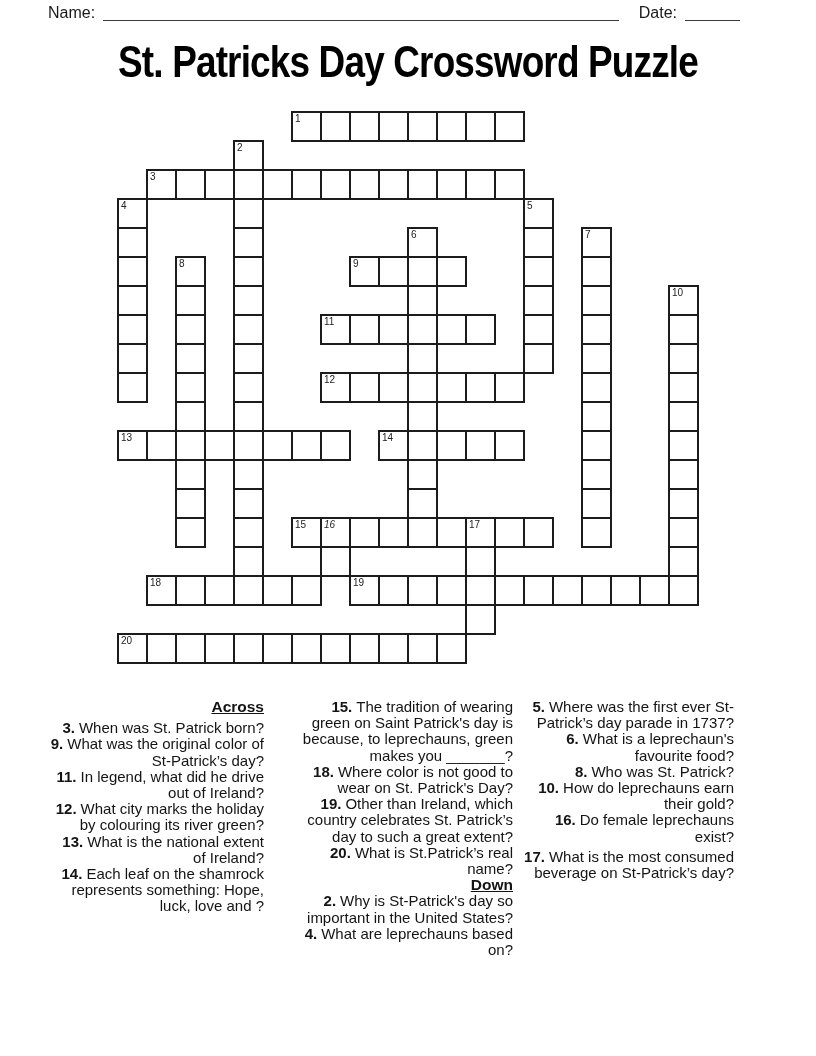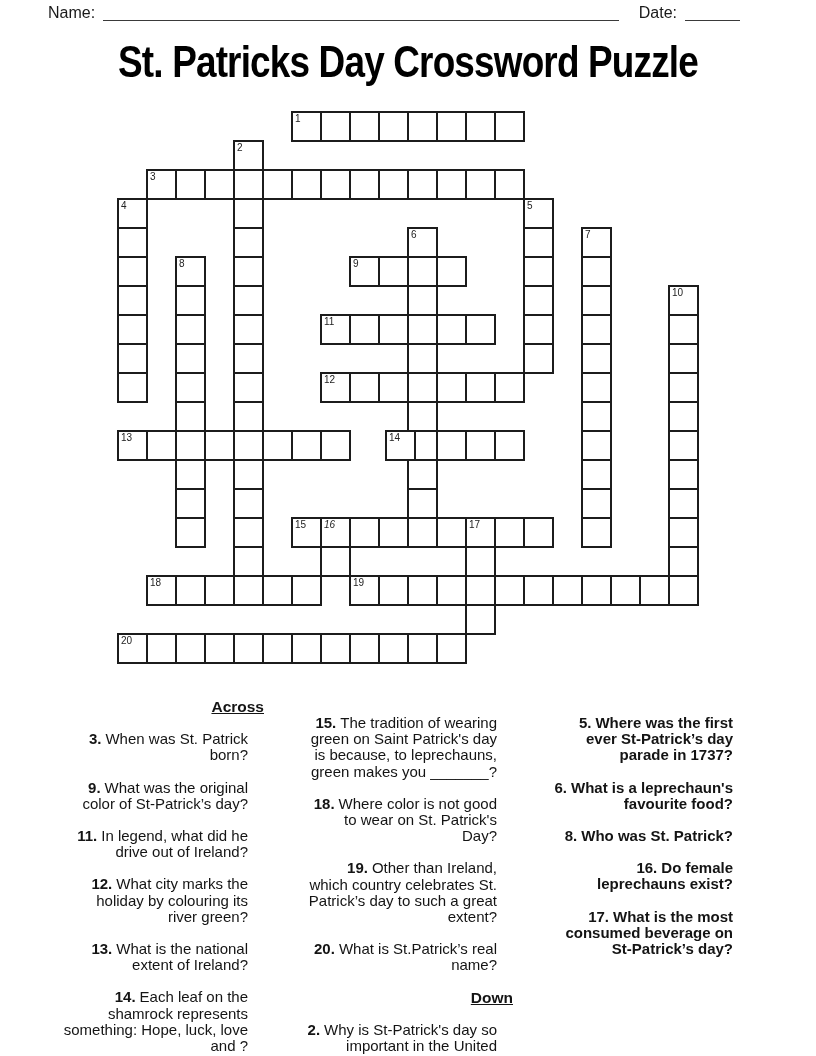--- a/index.html
+++ b/index.html
@@ -22,22 +22,22 @@
   .grid{position:absolute;left:117px;top:111px;width:582px;height:553px;}
   .cell{position:absolute;width:31px;height:31px;box-sizing:border-box;
         border:2px solid #1c1c1c;background:#fff;}
   .cellnum{position:absolute;top:0px;left:2px;font-size:10px;line-height:11px;color:#222;}
 
   
   .clues{position:absolute;left:0;top:699px;width:816px;font-size:15px;line-height:16.2px;color:#141414;}
   .ccol{position:absolute;top:0;text-align:right;}
   .ccol1{left:47px;width:217px;}
   .ccol2{left:291px;width:222px;}
-  .ccol3{left:529px;width:220px;font-weight:bold;}
-  .clue{margin:16px;}
+  .ccol3{left:514px;width:220px;}
+  .clue{margin:0;}
   .clue b{margin-right:4px;}
   .clue.gap{margin-top:4px;}
   .clue-head{font-weight:bold;text-decoration:underline;font-size:15.5px;}
   .ccol1 .clue-head{margin-bottom:5px;}
 </style>
 </head>
 <body>
 
 <div class="page">
 
@@ -182,21 +182,21 @@
       <div class="cell" style="left: 348px; top: 261px;"></div>
       <div class="cell" style="left: 377px; top: 261px;"></div>
       <div class="cell" style="left: 0px; top: 319px;">
         <span class="cellnum">13</span>
       </div>
       <div class="cell" style="left: 29px; top: 319px;"></div>
       <div class="cell" style="left: 87px; top: 319px;"></div>
       <div class="cell" style="left: 145px; top: 319px;"></div>
       <div class="cell" style="left: 174px; top: 319px;"></div>
       <div class="cell" style="left: 203px; top: 319px;"></div>
-      <div class="cell" style="left: 268px; top: 319px;">
+      <div class="cell" style="left: 261px; top: 319px;">
         <span class="cellnum">14</span>
       </div>
       <div class="cell" style="left: 319px; top: 319px;"></div>
       <div class="cell" style="left: 348px; top: 319px;"></div>
       <div class="cell" style="left: 377px; top: 319px;"></div>
       <div class="cell" style="left: 174px; top: 406px;">
         <span class="cellnum">15</span>
       </div>
       <div class="cell" style="left: 203px; top: 406px; font-style: italic;">
         <span class="cellnum">16</span>
@@ -264,18 +264,19 @@
         <p class="clue"><b>19.</b><span>Other than Ireland, which country celebrates St. Patrick’s day to such a great extent?</span></p>
         <p class="clue"><b>20.</b><span>What is St.Patrick’s real name?</span></p>
         <div class="clue-head">Down</div>
         <p class="clue"><b>2.</b><span>Why is St-Patrick's day so important in the United States?</span></p>
         <p class="clue"><b>4.</b><span>What are leprechauns based on?</span></p>
       </div>
       <div class="ccol ccol3">
         <p class="clue"><b>5.</b><span>Where was the first ever St-Patrick’s day parade in 1737?</span></p>
         <p class="clue"><b>6.</b><span>What is a leprechaun's favourite food?</span></p>
         <p class="clue"><b>8.</b><span>Who was St. Patrick?</span></p>
+        <p class="clue"><b>10.</b><span>How do leprechauns earn their gold?</span></p>
         <p class="clue"><b>16.</b><span>Do female leprechauns exist?</span></p>
         <p class="clue gap"><b>17.</b><span>What is the most consumed beverage on St-Patrick’s day?</span></p>
       </div>
     </div>
 
 </div>
 
 </body></html>

